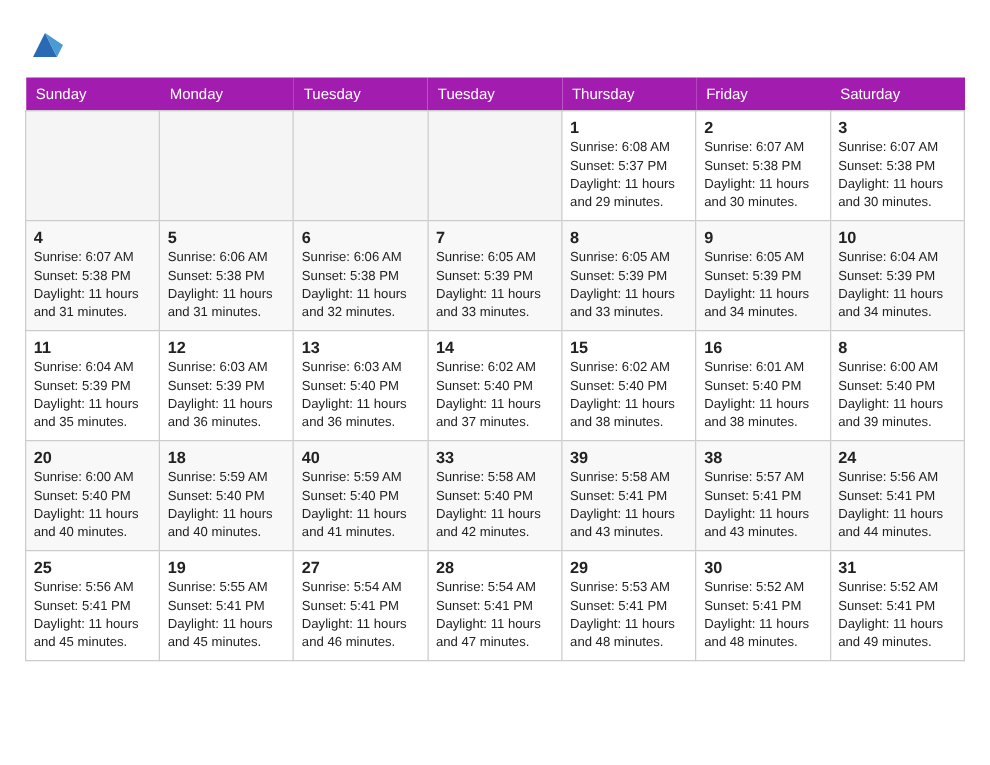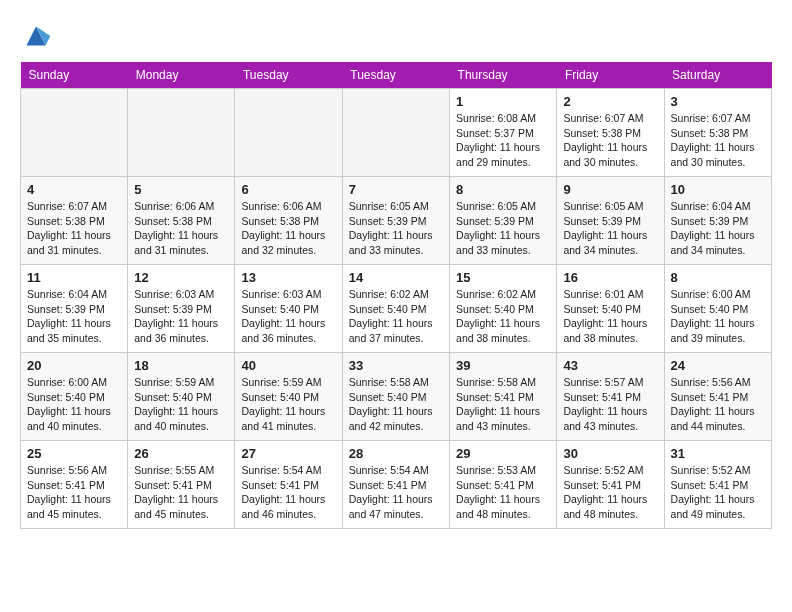--- a/index.html
+++ b/index.html
@@ -214,35 +214,35 @@
         </td>
         <td class="shade">
           <span class="day-num">33</span>
           <div class="day-info">Sunrise: 5:58 AM<br>Sunset: 5:40 PM<br>Daylight: 11 hours and 42 minutes.</div>
         </td>
         <td class="shade">
           <span class="day-num">39</span>
           <div class="day-info">Sunrise: 5:58 AM<br>Sunset: 5:41 PM<br>Daylight: 11 hours and 43 minutes.</div>
         </td>
         <td class="shade">
-          <span class="day-num">43</span>
+          <span class="day-num">38</span>
           <div class="day-info">Sunrise: 5:57 AM<br>Sunset: 5:41 PM<br>Daylight: 11 hours and 43 minutes.</div>
         </td>
         <td class="shade">
           <span class="day-num">24</span>
           <div class="day-info">Sunrise: 5:56 AM<br>Sunset: 5:41 PM<br>Daylight: 11 hours and 44 minutes.</div>
         </td>
       </tr>
       <tr>
         <td>
           <span class="day-num">25</span>
           <div class="day-info">Sunrise: 5:56 AM<br>Sunset: 5:41 PM<br>Daylight: 11 hours and 45 minutes.</div>
         </td>
         <td>
-          <span class="day-num">26</span>
+          <span class="day-num">19</span>
           <div class="day-info">Sunrise: 5:55 AM<br>Sunset: 5:41 PM<br>Daylight: 11 hours and 45 minutes.</div>
         </td>
         <td>
           <span class="day-num">27</span>
           <div class="day-info">Sunrise: 5:54 AM<br>Sunset: 5:41 PM<br>Daylight: 11 hours and 46 minutes.</div>
         </td>
         <td>
           <span class="day-num">28</span>
           <div class="day-info">Sunrise: 5:54 AM<br>Sunset: 5:41 PM<br>Daylight: 11 hours and 47 minutes.</div>
         </td>

